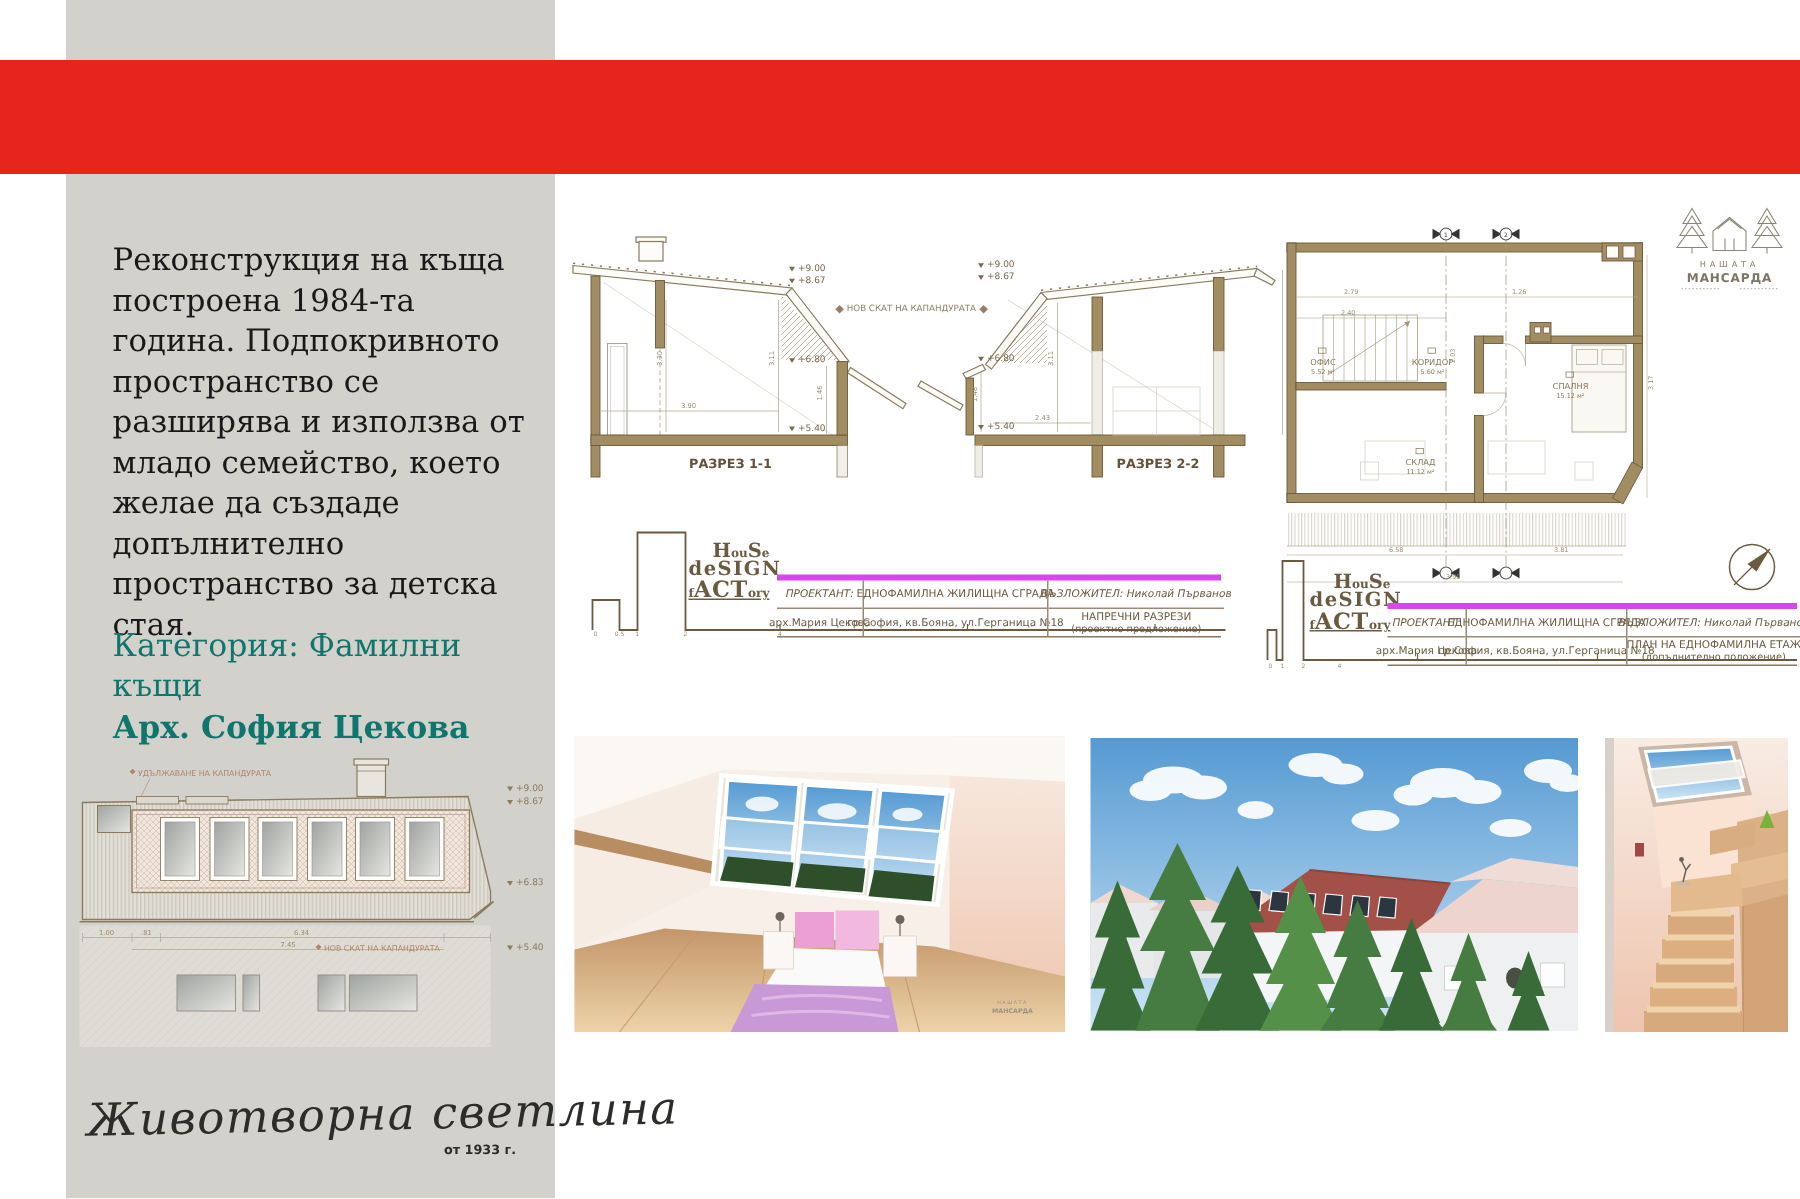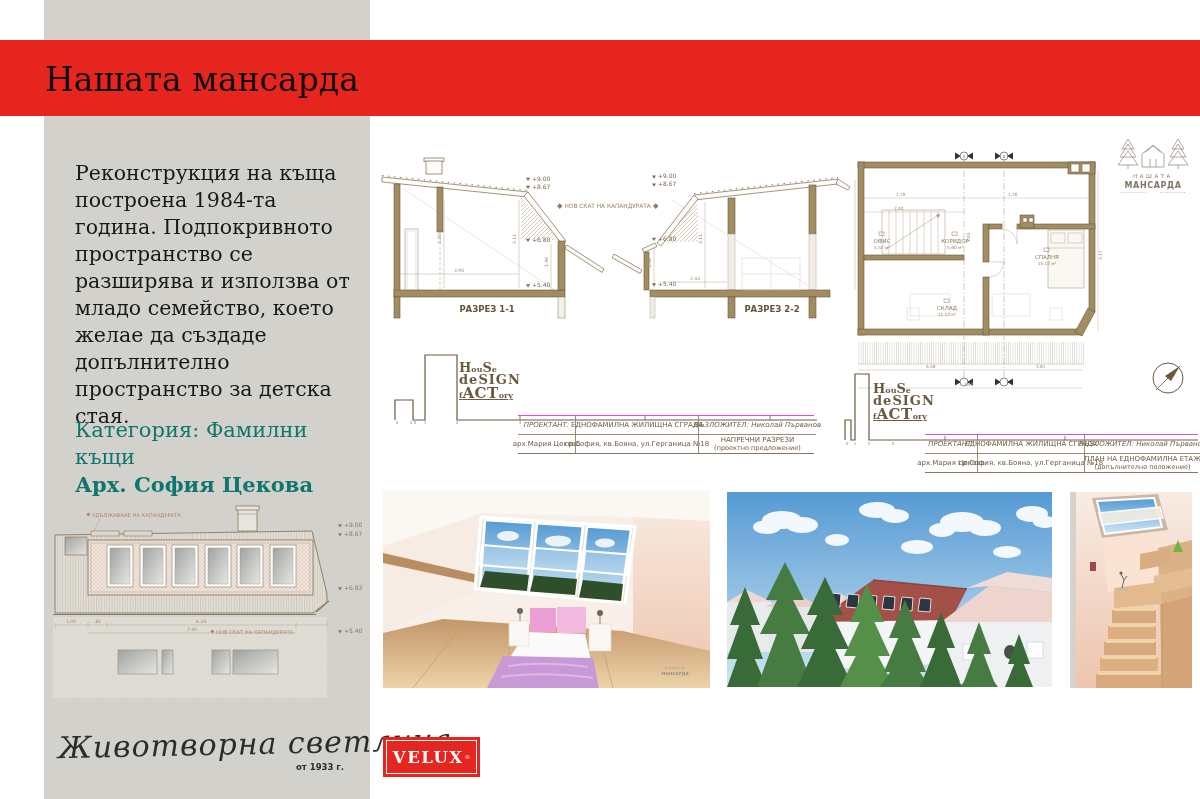--- a/index.html
+++ b/index.html
@@ -13,32 +13,32 @@
   .page-title{left:45px;top:60px;font-size:33px;color:#101010;letter-spacing:0;}
   .desc{left:75px;top:160px;width:282px;font-size:20.5px;line-height:27px;color:#191919;}
   .cat{left:75px;top:417px;width:282px;font-size:21px;line-height:27px;color:#0f766e;}
   .cat b{font-weight:bold;}
   
   .roof-note{left:558px;top:203px;width:100px;display:flex;align-items:center;gap:3px;
              font-family:"DejaVu Sans",sans-serif;font-size:5.8px;color:#937f66;}
   .dia{width:3.5px;height:3.5px;background:#937f66;transform:rotate(45deg);flex:0 0 auto;}
   
   .tb{font-family:"DejaVu Sans",sans-serif;color:#6b5a41;}
-  .tb-table{position:absolute;display:flex;border-top:1px solid #d946ef;border-bottom:1px solid #8a7763;background:rgba(255,255,255,0.0);margin-top:32px;}
+  .tb-table{position:absolute;display:flex;border-top:4px solid #d946ef;border-bottom:1px solid #8a7763;background:rgba(255,255,255,0.0);}
   .tb-col{display:flex;flex-direction:column;}
   .tb-col + .tb-col{border-left:1px solid #9a8c74;}
   .tb-r1{height:18px;display:flex;align-items:center;justify-content:center;border-bottom:1px solid #9a8c74;
          font-size:7px;white-space:nowrap;padding:0 2px;}
   .tb-r2{min-height:15px;display:flex;flex-direction:column;align-items:center;justify-content:center;
          font-size:7px;white-space:nowrap;padding:1px 2px;}
   .it{font-style:italic;}
   .tb-sub{font-size:6.5px;}
   
   .hd-logo{position:absolute;color:#6b5a41;font-family:"DejaVu Serif",serif;font-weight:bold;line-height:1;}
-  .hd-l1{font-size:13px;letter-spacing:0;}
+  .hd-l1{font-size:13px;letter-spacing:0;padding-left:16px;}
   .hd-l1 .sm{font-size:8px;}
   .hd-l2{font-size:13px;text-align:right;margin-top:-1px;letter-spacing:1px;}
   .hd-l3{font-size:8px;margin-top:0;text-decoration:underline;}
   .hd-l3 .big{font-size:15px;letter-spacing:0.5px;}
   
   .velux{left:383px;top:737px;width:97px;height:40px;background:#e5251e;display:flex;align-items:center;justify-content:center;}
   .velux-inner{width:89px;height:32px;border:1.6px solid #ffffff;display:flex;align-items:center;justify-content:center;}
   .velux-txt{color:#fff;font-family:"DejaVu Serif",serif;font-weight:bold;font-size:16.5px;letter-spacing:1.5px;}
   .velux-reg{color:#fff;font-size:5.5px;vertical-align:top;margin-left:1px;}
   
@@ -85,21 +85,20 @@
       </linearGradient>
       <linearGradient id="wallPink" x1="0" y1="0" x2="0" y2="1">
         <stop offset="0" stop-color="#f8ece3"></stop>
           <stop offset="1" stop-color="#eec4ae"></stop>
       </linearGradient>
     </defs>
   </svg>
 
   <div class="abs sidebar-bg"></div>
   <div class="abs red-band"></div>
-  <div class="abs page-title">Нашата мансарда</div>
 
   <div class="abs desc">Реконструкция на къща построена 1984-та година. Подпокривното пространство се разширява и използва от младо семейство, което желае да създаде допълнително пространство за детска стая.</div>
   <div class="abs cat">
     <div>Категория: Фамилни къщи</div>
     <b>Арх. София Цекова</b>
   </div>
 
   <svg class="abs" style="left:380px;top:140px" width="262" height="185" viewBox="0 0 262 185">
     <g>
       <line x1="22" y1="48" x2="178" y2="152" stroke="#ddd7ca" stroke-width="0.6"></line>
@@ -649,20 +648,14 @@
       <ellipse cx="52" cy="97" rx="5" ry="1.5" fill="#c9b9a8"></ellipse>
       <path d="M52,96 L54,88 L51,82 M54,88 L57,84" stroke="#6b625c" stroke-width="1" fill="none"></path>
       <circle cx="51" cy="81" r="1.6" fill="#6b625c"></circle>
     </g>
     <polygon points="108,48 103,60 113,60" fill="#76b33c"></polygon>
   </svg>
 
   <div class="abs tagline">Животворна светлина</div>
   <div class="abs tagline-since">от 1933 г.</div>
 
-  <div class="abs velux">
-    <div class="velux-inner">
-      <span class="velux-txt">VELUX</span>
-      <span class="velux-reg">®</span>
-    </div>
-  </div>
 
 </div>
 
 </body></html>

